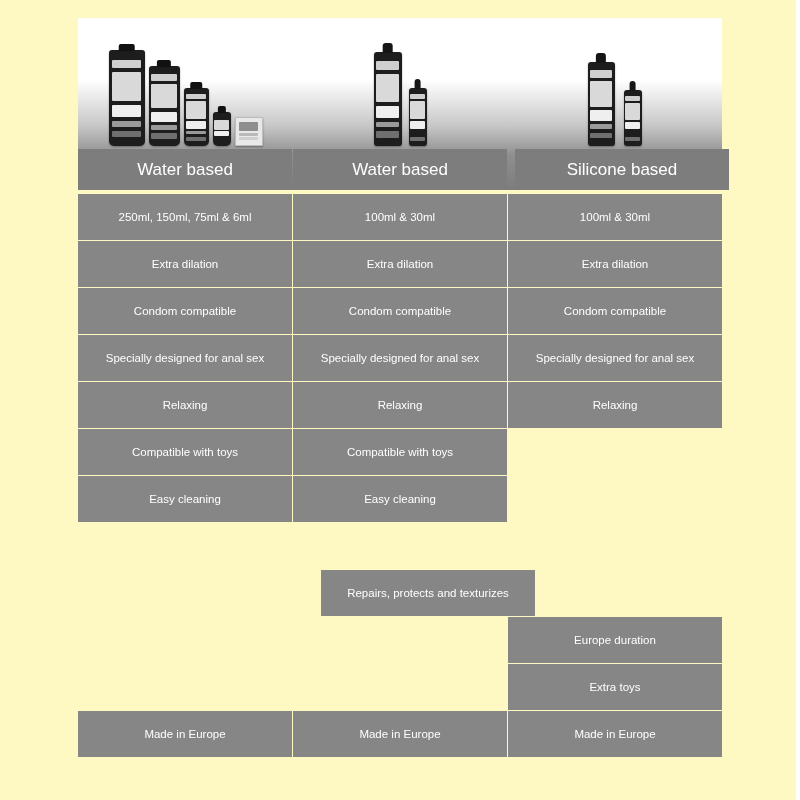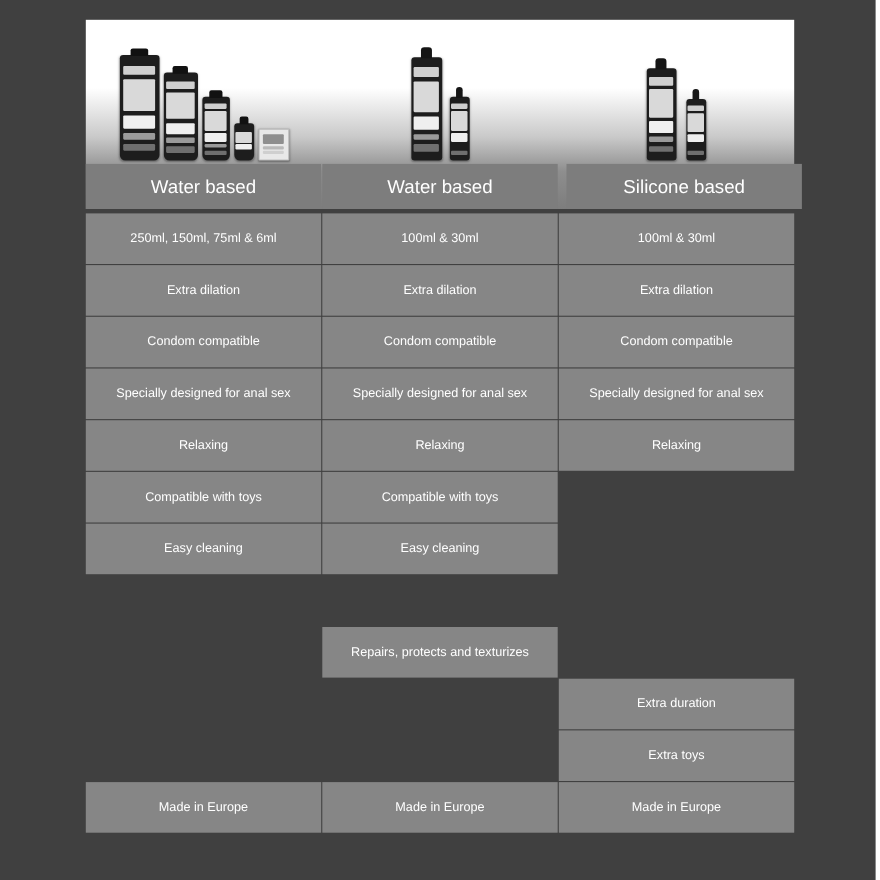--- a/index.html
+++ b/index.html
@@ -11,21 +11,21 @@
     width: 800px;
     height: 800px;
     font-family: "Liberation Sans", sans-serif;
     color: #ffffff;
     overflow: hidden;
   }
   #page {
     position: relative;
     width: 796px;
     height: 800px;
-    background: #404040;
+    background: #fef9c3;
   }
 
   
   .hero-band {
     position: absolute;
     left: 78px;
     top: 18px;
     width: 644px;
     height: 172px;
     background: linear-gradient(to bottom,
@@ -250,25 +250,25 @@
   <div class="cell col1" style="top:476px;">Easy cleaning</div>
   <div class="cell col1" style="top:711px;">Made in Europe</div>
 
   <div class="cell col2" style="top:194px;">100ml &amp; 30ml</div>
   <div class="cell col2" style="top:241px;">Extra dilation</div>
   <div class="cell col2" style="top:288px;">Condom compatible</div>
   <div class="cell col2" style="top:335px;">Specially designed for anal sex</div>
   <div class="cell col2" style="top:382px;">Relaxing</div>
   <div class="cell col2" style="top:429px;">Compatible with toys</div>
   <div class="cell col2" style="top:476px;">Easy cleaning</div>
-  <div class="cell col2" style="top:570px;">Repairs, protects and texturizes</div>
+  <div class="cell col2" style="top:570px;margin-left:28px;">Repairs, protects and texturizes</div>
   <div class="cell col2" style="top:711px;">Made in Europe</div>
 
   <div class="cell col3" style="top:194px;">100ml &amp;  30ml</div>
   <div class="cell col3" style="top:241px;">Extra dilation</div>
   <div class="cell col3" style="top:288px;">Condom compatible</div>
   <div class="cell col3" style="top:335px;">Specially designed for anal sex</div>
   <div class="cell col3" style="top:382px;">Relaxing</div>
-  <div class="cell col3" style="top:617px;">Extra duration</div>
+  <div class="cell col3" style="top:617px;">Europe duration</div>
   <div class="cell col3" style="top:664px;">Extra toys</div>
   <div class="cell col3" style="top:711px;">Made in Europe</div>
 
 </div>
 
 </body></html>

